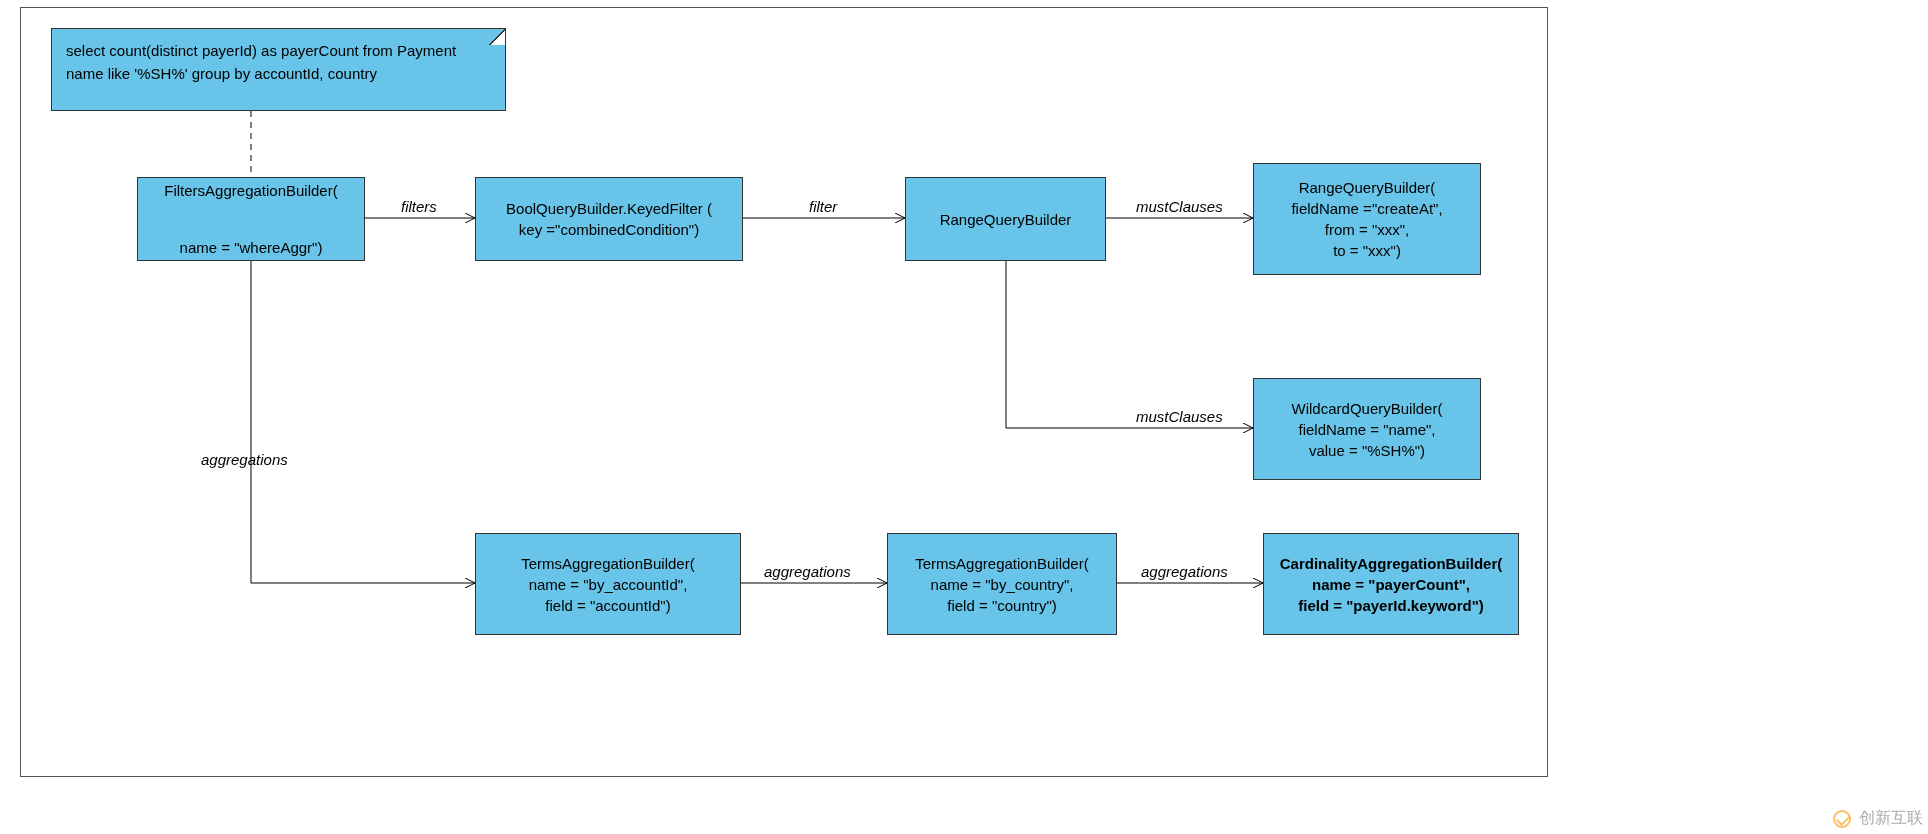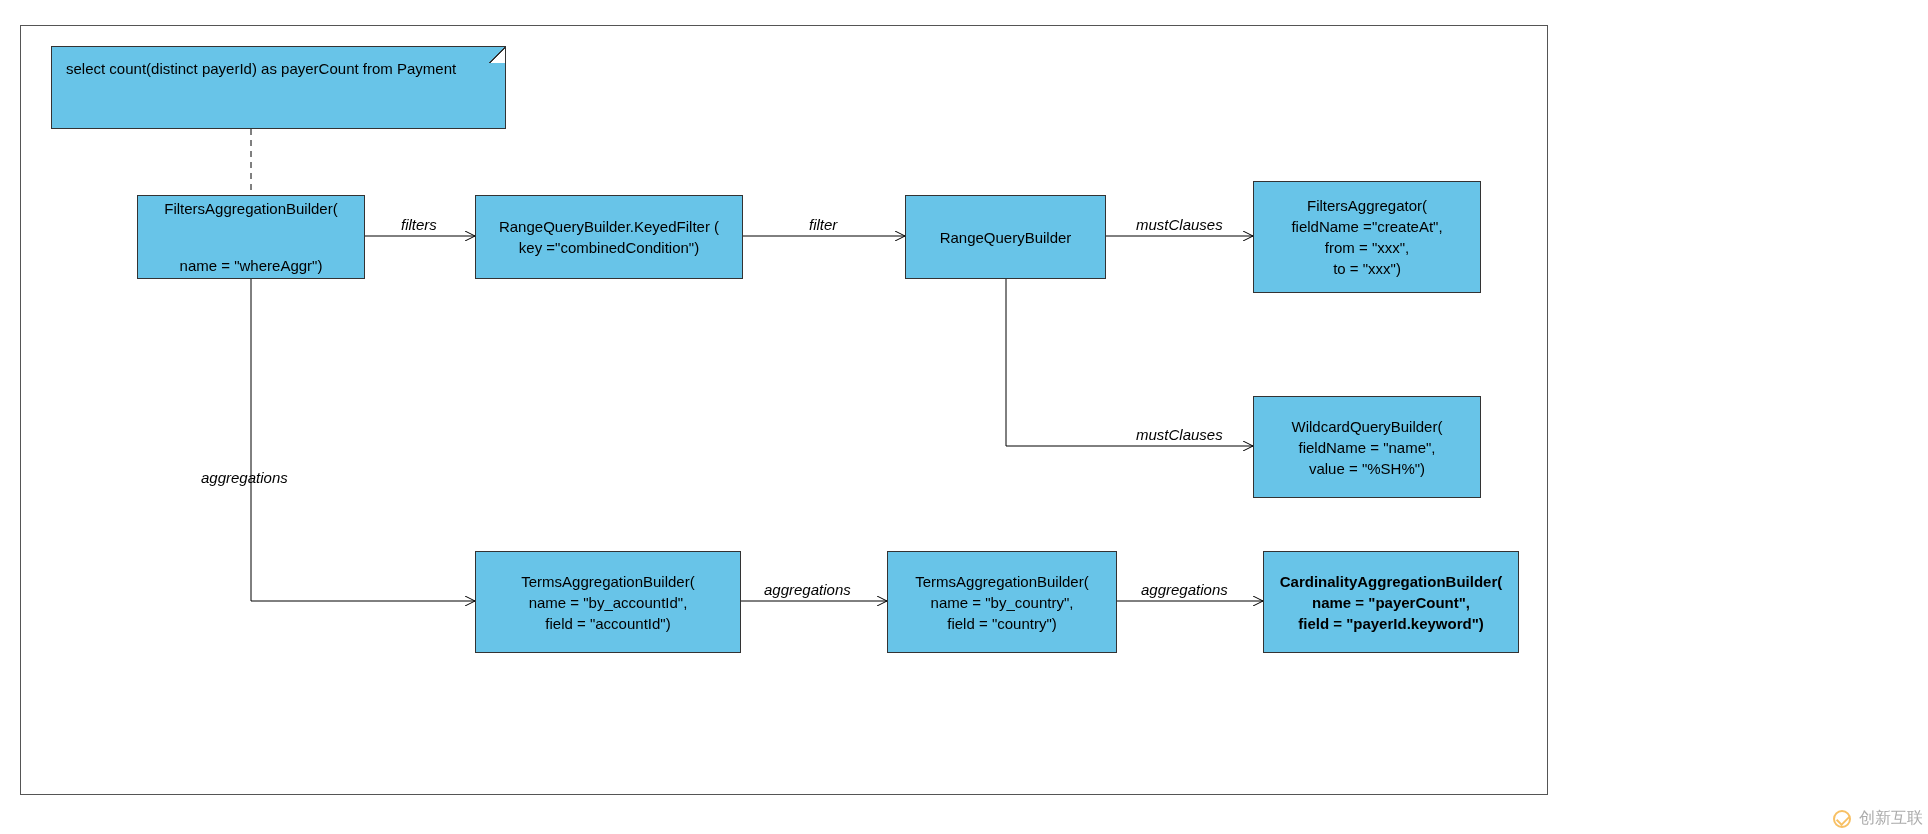--- a/index.html
+++ b/index.html
@@ -9,21 +9,21 @@
       background: #ffffff;
       font-family: Arial, sans-serif;
       font-size: 15px;
       color: #000;
       position: relative;
       overflow: hidden;
     }
     .container {
       position: absolute;
       left: 20px;
-      top: 25px;
+      top: 7px;
       width: 1528px;
       height: 770px;
       border: 1px solid #555;
     }
     .note {
       position: absolute;
       background: #68c4e8;
       border: 1px solid #333;
       padding: 10px 14px;
       line-height: 1.55;
@@ -111,38 +111,39 @@
 
     <path d="M 230 253 L 230 575 L 454 575" fill="none" stroke="#000" stroke-width="1" marker-end="url(#arrow)"></path>
 
     <line x1="720" y1="575" x2="866" y2="575" stroke="#000" stroke-width="1" marker-end="url(#arrow)"></line>
 
     <line x1="1096" y1="575" x2="1242" y2="575" stroke="#000" stroke-width="1" marker-end="url(#arrow)"></line>
   </svg>
 
   <div class="note" style="left:30px; top:20px; width:455px; height:83px;">
     <div>select count(distinct payerId) as payerCount from Payment</div>
+    <div>name like '%SH%' group by accountId, country</div>
   </div>
 
   <div class="box" style="left:116px; top:169px; width:228px; height:84px;gap:36px;">
     <div>FiltersAggregationBuilder(</div>
     <div>name = "whereAggr")</div>
   </div>
 
   <div class="box" style="left:454px; top:169px; width:268px; height:84px;">
-    <div>RangeQueryBuilder.KeyedFilter (</div>
+    <div>BoolQueryBuilder.KeyedFilter (</div>
     <div>key ="combinedCondition")</div>
   </div>
 
   <div class="box" style="left:884px; top:169px; width:201px; height:84px;">
     <div>RangeQueryBuilder</div>
   </div>
 
   <div class="box" style="left:1232px; top:155px; width:228px; height:112px;">
-    <div>FiltersAggregator(</div>
+    <div>RangeQueryBuilder(</div>
     <div>fieldName ="createAt",</div>
     <div>from = "xxx",</div>
     <div>to = "xxx")</div>
   </div>
 
   <div class="box" style="left:1232px; top:370px; width:228px; height:102px;">
     <div>WildcardQueryBuilder(</div>
     <div>fieldName = "name",</div>
     <div>value = "%SH%")</div>
   </div>

